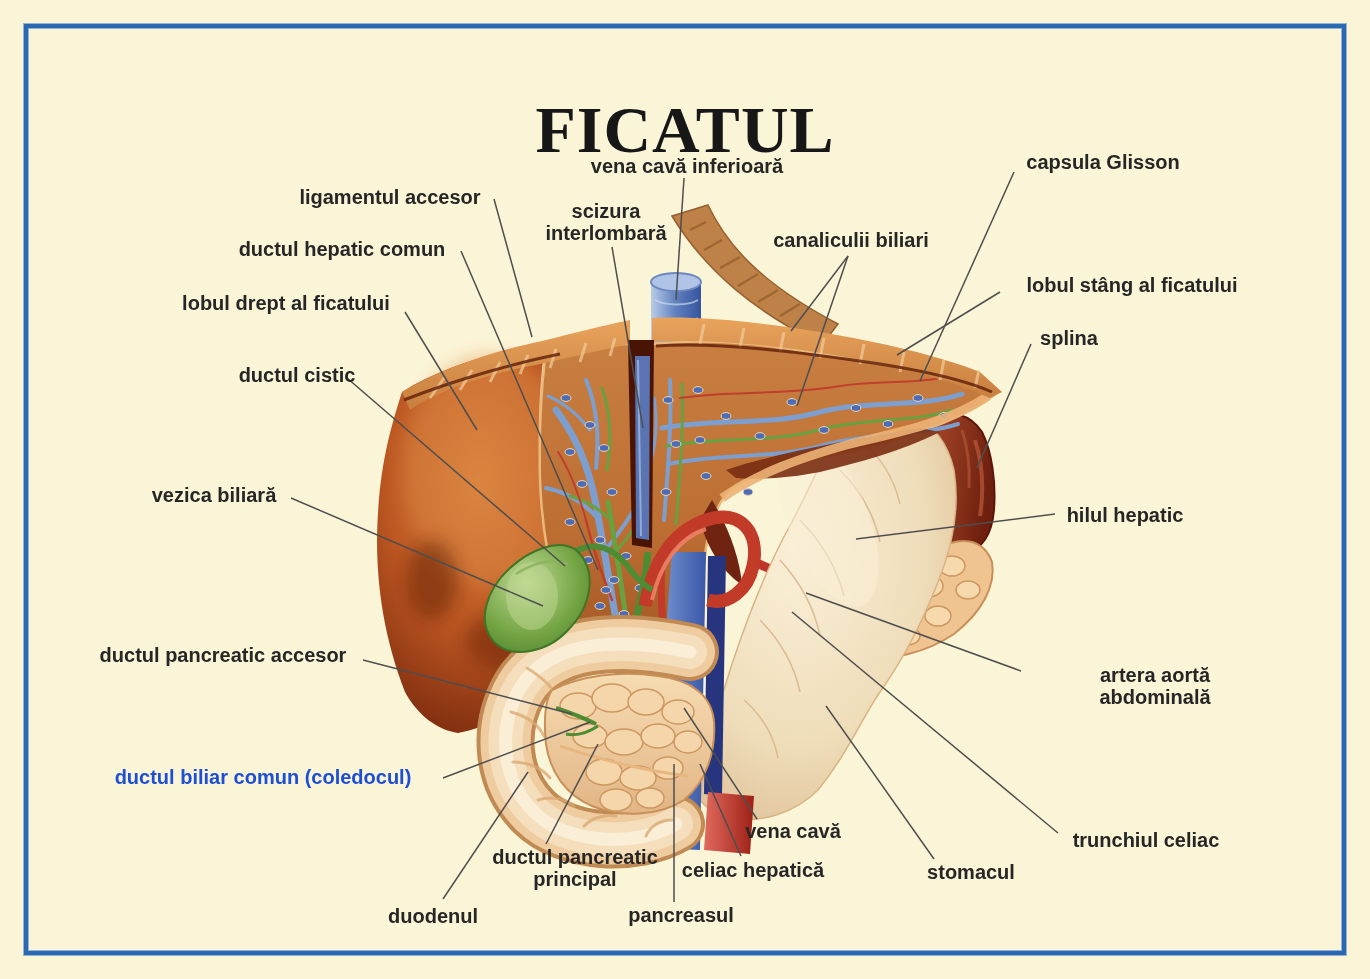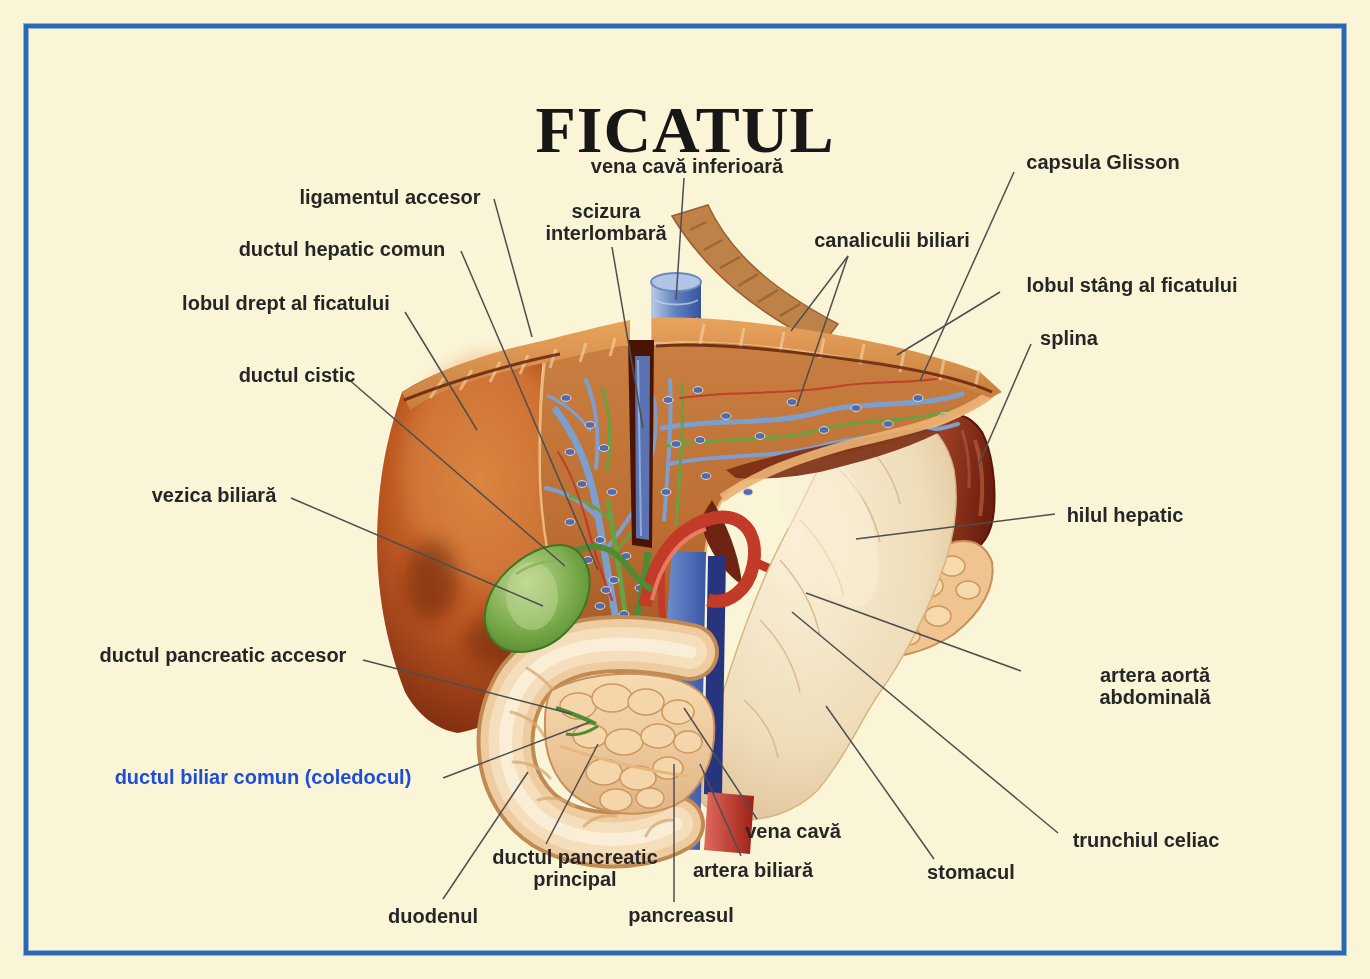--- a/index.html
+++ b/index.html
@@ -317,35 +317,35 @@
       <line x1="443" y1="899" x2="528" y2="772" stroke="#4E4E4E"></line>
       <line x1="674" y1="902" x2="674" y2="764" stroke="#4E4E4E"></line>
     </svg>
 
   <div id="labels">
       <div class="label" style="left: 687px; top: 155px; color: rgb(38, 38, 38);">vena cavă inferioară</div>
       <div class="label" style="left: 1103px; top: 151px; color: rgb(38, 38, 38);">capsula Glisson</div>
       <div class="label" style="left: 390px; top: 186px; color: rgb(38, 38, 38);">ligamentul accesor</div>
       <div class="label" style="left: 606px; top: 200px; color: rgb(38, 38, 38);">scizura
 interlombară</div>
-      <div class="label" style="left: 851px; top: 229px; color: rgb(38, 38, 38); margin-left: 41px;">canaliculii biliari</div>
+      <div class="label" style="left: 851px; top: 229px; color: rgb(38, 38, 38);">canaliculii biliari</div>
       <div class="label" style="left: 342px; top: 238px; color: rgb(38, 38, 38);">ductul hepatic comun</div>
       <div class="label" style="left: 286px; top: 292px; color: rgb(38, 38, 38); text-align: center;">lobul drept al ficatului</div>
       <div class="label" style="left: 1124px; top: 274px; color: rgb(38, 38, 38); margin-left: 8px;">lobul stâng al ficatului</div>
       <div class="label" style="left: 1069px; top: 327px; color: rgb(38, 38, 38);">splina</div>
       <div class="label" style="left: 277px; top: 364px; color: rgb(38, 38, 38); margin-left: 20px;">ductul cistic</div>
       <div class="label" style="left: 214px; top: 484px; color: rgb(38, 38, 38);">vezica biliară</div>
       <div class="label" style="left: 1125px; top: 504px; color: rgb(38, 38, 38);">hilul hepatic</div>
       <div class="label" style="left: 223px; top: 644px; color: rgb(38, 38, 38);">ductul pancreatic accesor</div>
       <div class="label" style="left: 1155px; top: 664px; color: rgb(38, 38, 38);">artera aortă abdominală</div>
       <div class="label" style="left: 263px; top: 766px; color: #1d4ed8;">ductul biliar comun (coledocul)</div>
       <div class="label" style="left: 793px; top: 820px; color: rgb(38, 38, 38);">vena cavă</div>
       <div class="label" style="left: 1146px; top: 829px; color: rgb(38, 38, 38);">trunchiul celiac</div>
       <div class="label" style="left: 575px; top: 846px; color: rgb(38, 38, 38);">ductul pancreatic
 principal</div>
-      <div class="label" style="left: 753px; top: 859px; color: rgb(38, 38, 38);">artera biliară</div>
+      <div class="label" style="left: 753px; top: 859px; color: rgb(38, 38, 38);">celiac hepatică</div>
       <div class="label" style="left: 971px; top: 861px; color: rgb(38, 38, 38);">stomacul</div>
       <div class="label" style="left: 433px; top: 905px; color: rgb(38, 38, 38);">duodenul</div>
       <div class="label" style="left: 681px; top: 904px; color: rgb(38, 38, 38);">pancreasul</div>
     </div>
 
   <h1 class="title">FICATUL</h1>
 </div>
 
 </body></html>

